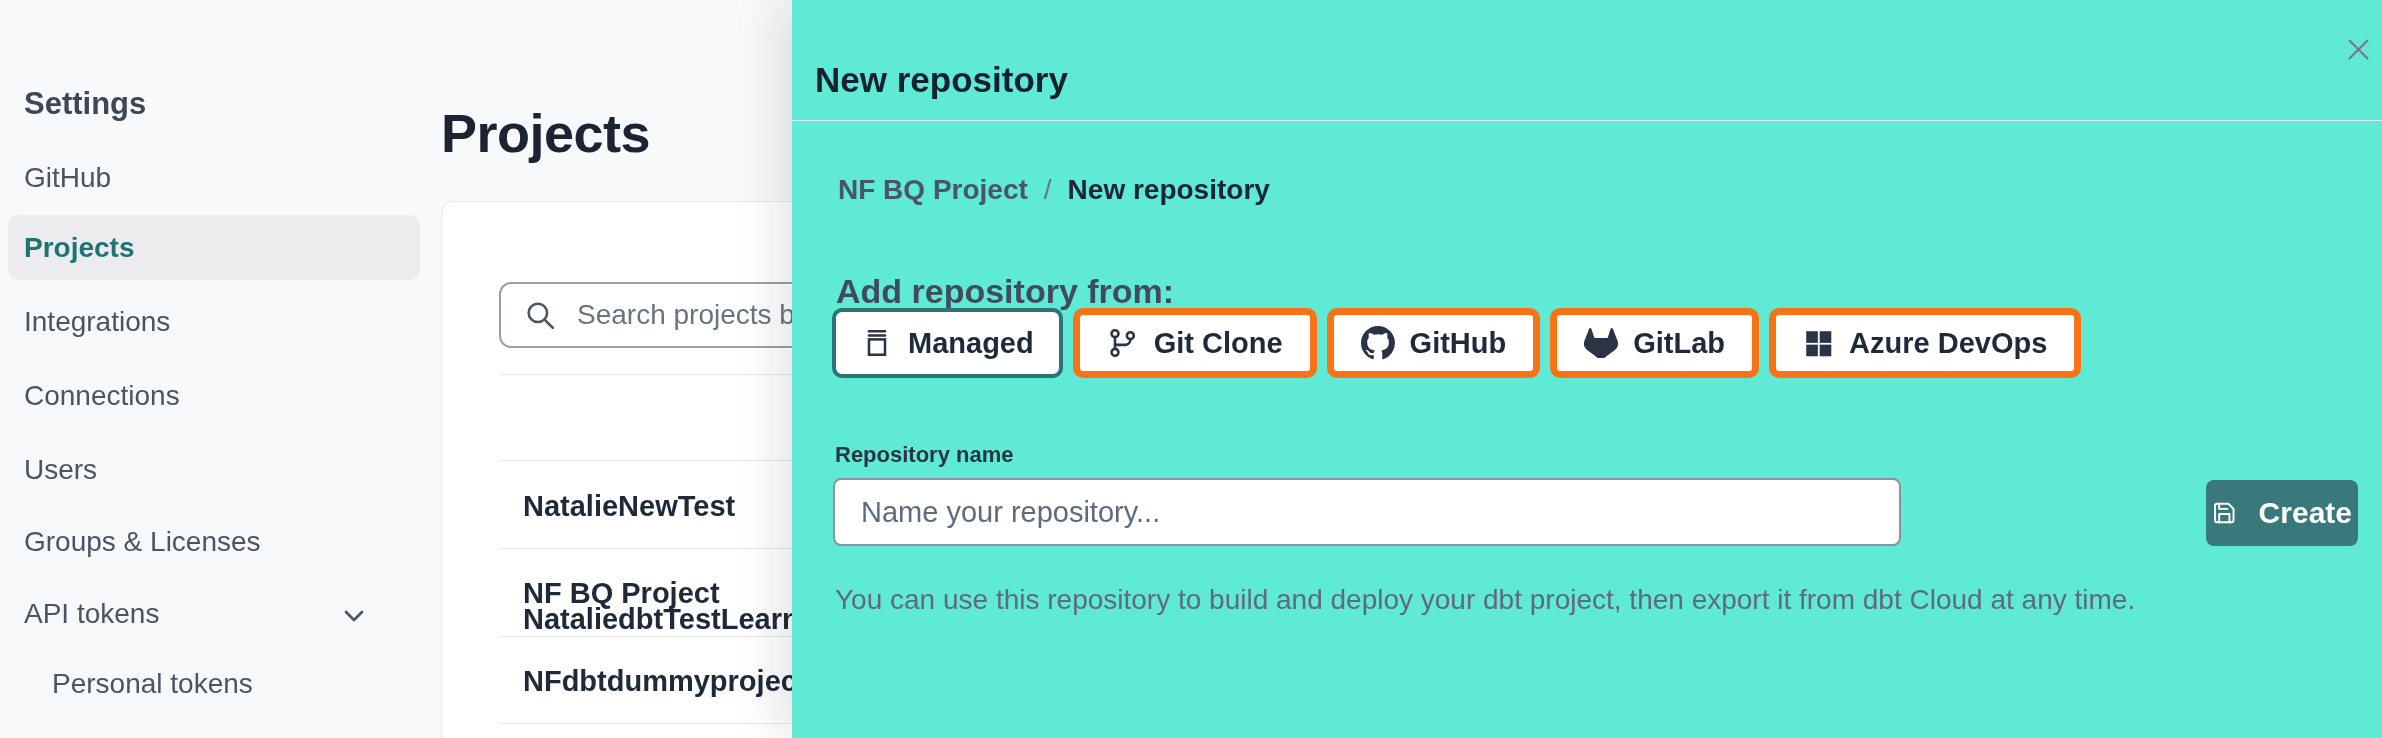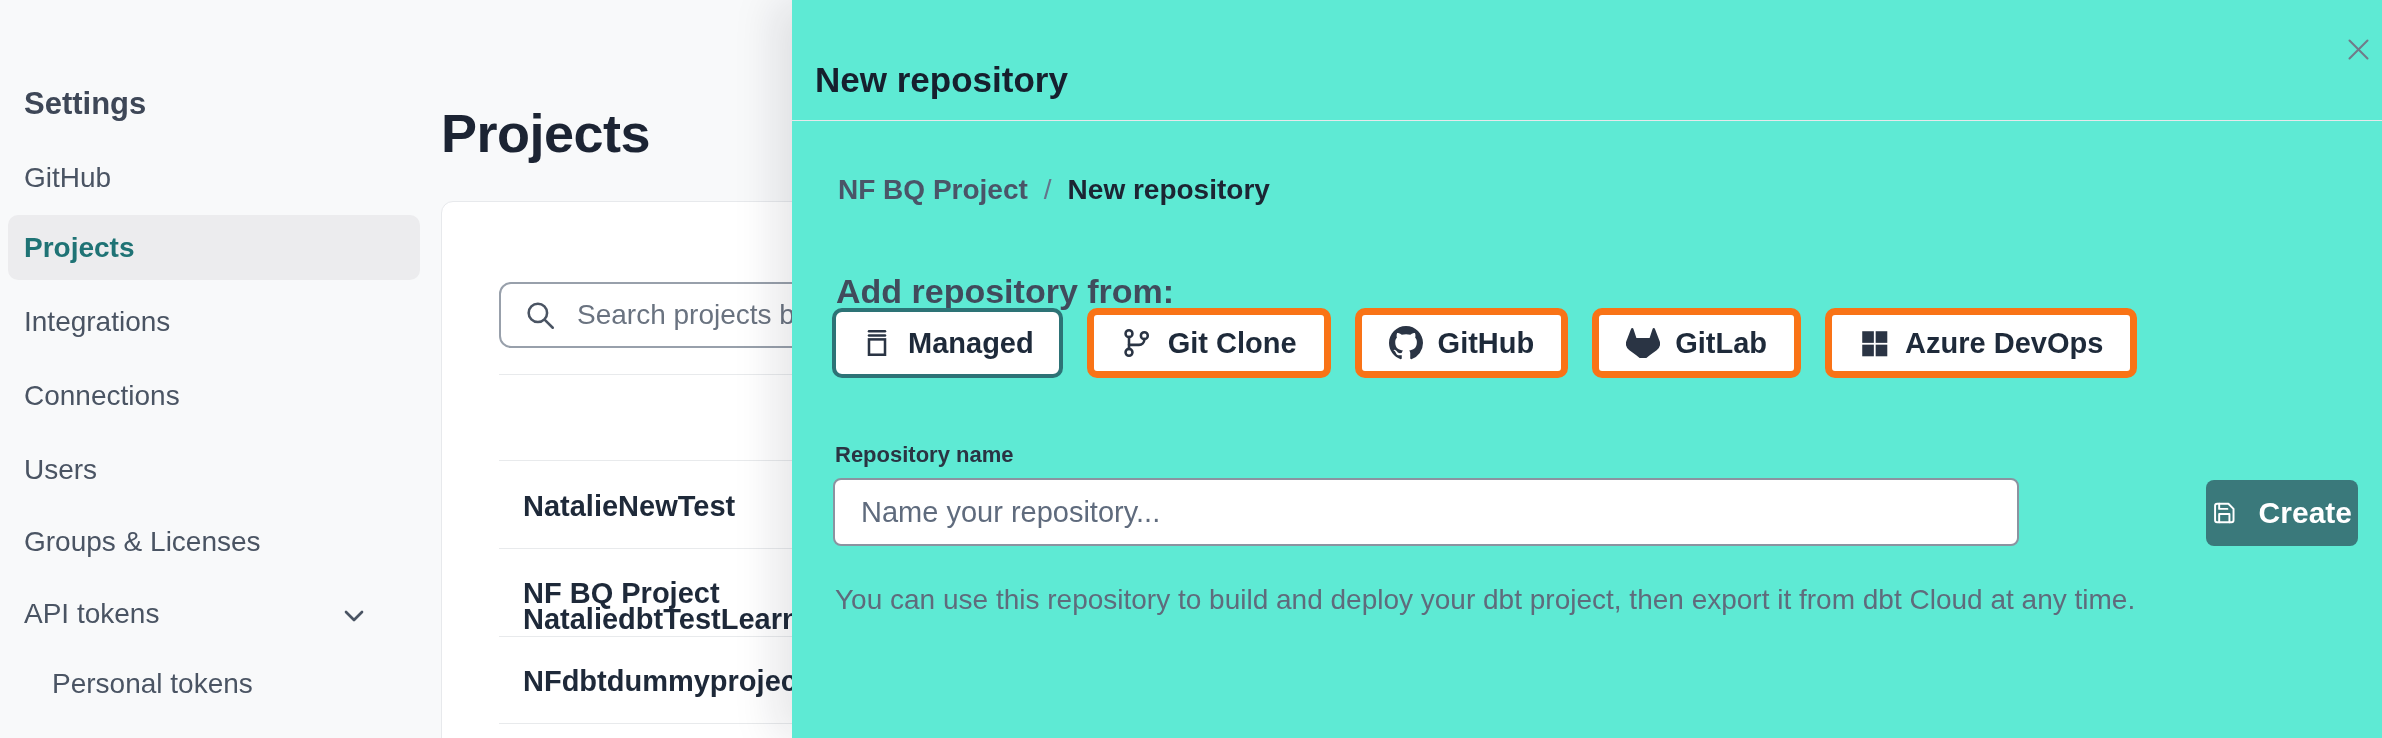--- a/index.html
+++ b/index.html
@@ -41,31 +41,31 @@
   .close-btn{
     position:absolute;left:1544px;top:27px;width:44px;height:44px;border:none;background:transparent;
     cursor:pointer;display:flex;align-items:center;justify-content:center;padding:0;
   }
   .modal-divider{position:absolute;left:0;top:120px;width:100%;height:1px;background:#e6e8eb;}
   .breadcrumb{position:absolute;left:46px;top:174px;font-size:28px;display:flex;align-items:baseline;white-space:nowrap;}
   .bc-parent{color:#4a5568;font-weight:600;cursor:pointer;}
   .bc-sep{color:#64748b;margin:0 16px;font-weight:400;}
   .bc-current{color:#1c2533;font-weight:700;}
   .modal-heading{position:absolute;left:44px;top:238px;font-size:34px;font-weight:700;color:#414b5c;}
-  .src-row{position:absolute;left:40px;top:308px;display:flex;gap:24px;}
+  .src-row{position:absolute;left:40px;top:308px;display:flex;gap:10px;}
   .src-btn{
     height:70px;box-sizing:border-box;display:flex;align-items:center;gap:15px;
     background:#fff;border:7px solid #f97316;border-radius:10px;padding:0 27px;
     font-size:29px;font-weight:700;color:#1e2a3a;cursor:pointer;
     font-family:"Liberation Sans",sans-serif;white-space:nowrap;
   }
   .src-btn.selected{border:4px solid #2d7376;padding:0 25px;}
   .field-label{position:absolute;left:43px;top:442px;font-size:22px;font-weight:700;color:#2a3443;}
   .repo-input{
-    position:absolute;left:41px;top:478px;width:1186px;height:68px;box-sizing:border-box;
+    position:absolute;left:41px;top:478px;width:1068px;height:68px;box-sizing:border-box;
     border:2px solid #8b93a0;border-radius:8px;padding:0 0 0 26px;font-size:29px;
     font-family:"Liberation Sans",sans-serif;color:#3c4554;outline:none;background:#fff;
   }
   .repo-input::placeholder{color:#5f6b7d;opacity:1;}
   .create-btn{
     position:absolute;left:1414px;top:480px;width:152px;height:66px;border:none;border-radius:8px;
     background:#3a797b;color:#fff;font-size:30px;font-weight:600;cursor:pointer;
     display:flex;align-items:center;justify-content:center;gap:22px;
     font-family:"Liberation Sans",sans-serif;
   }

